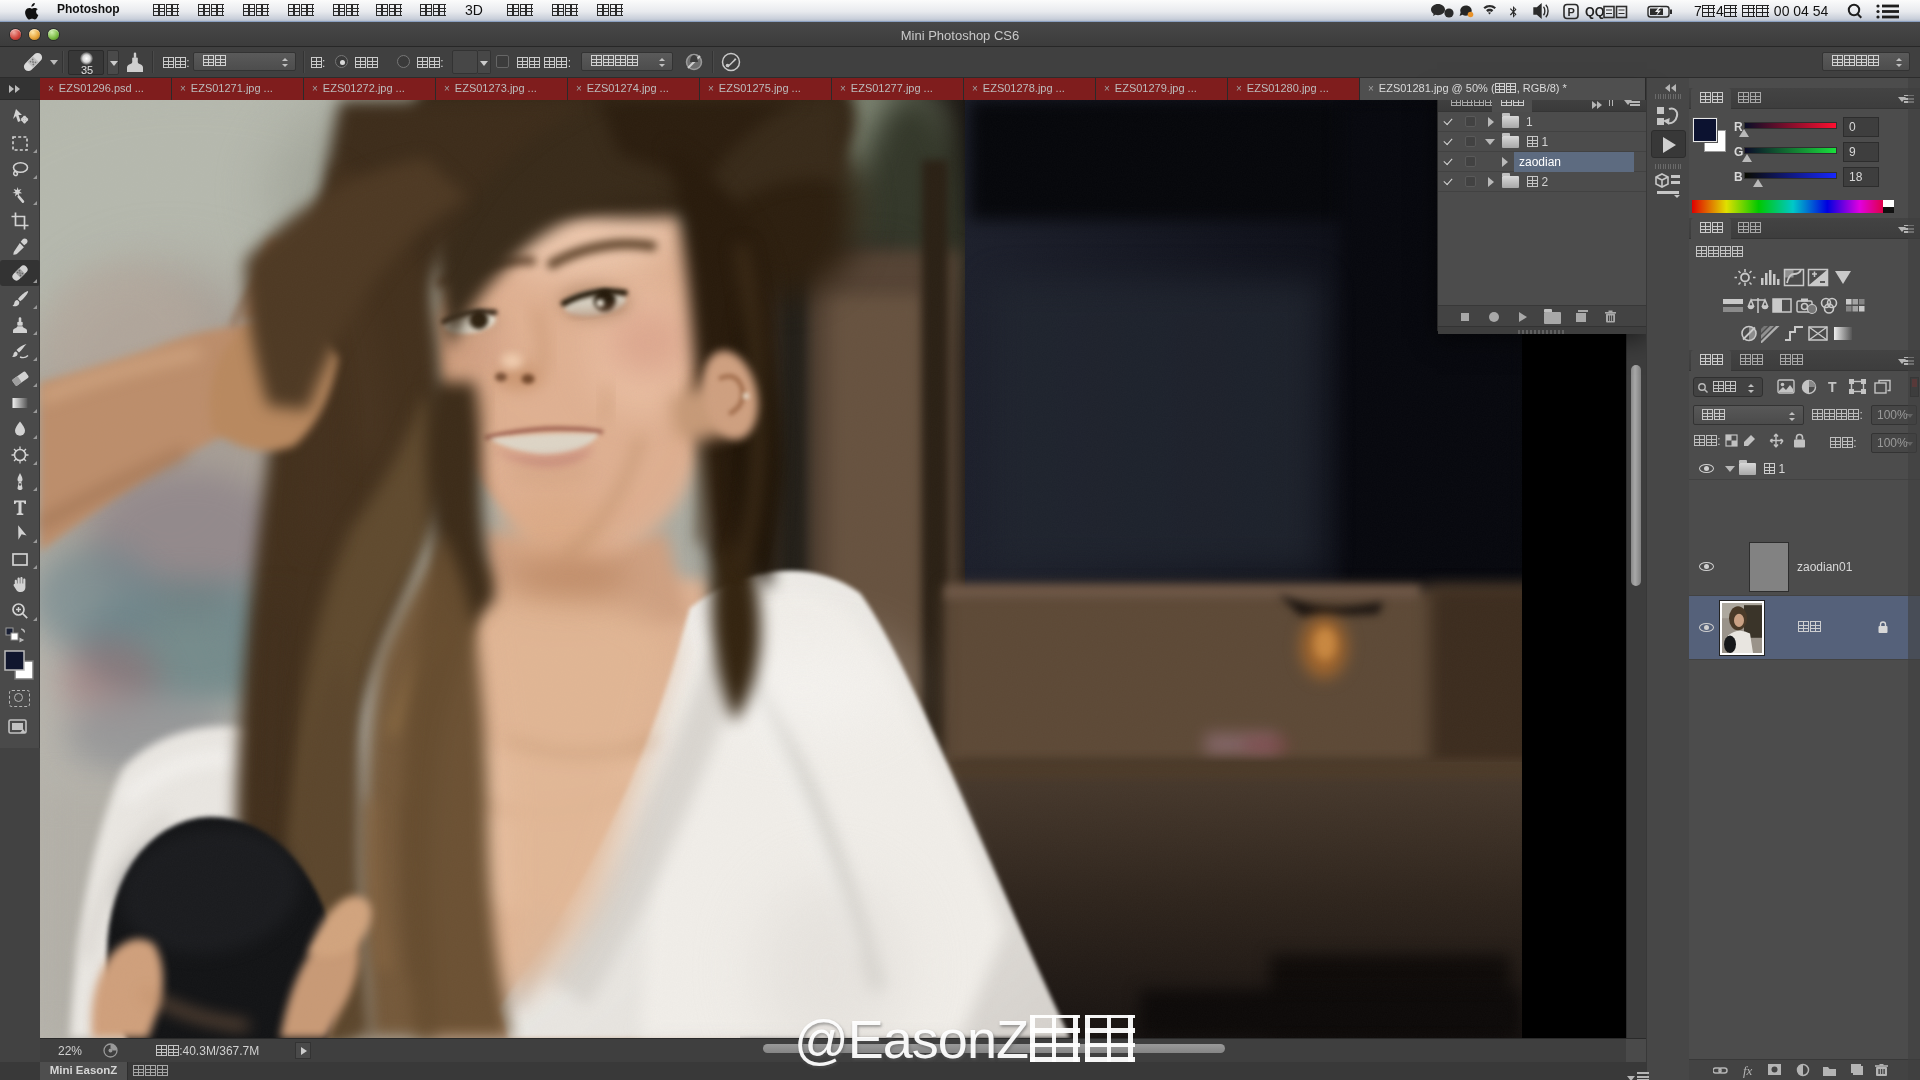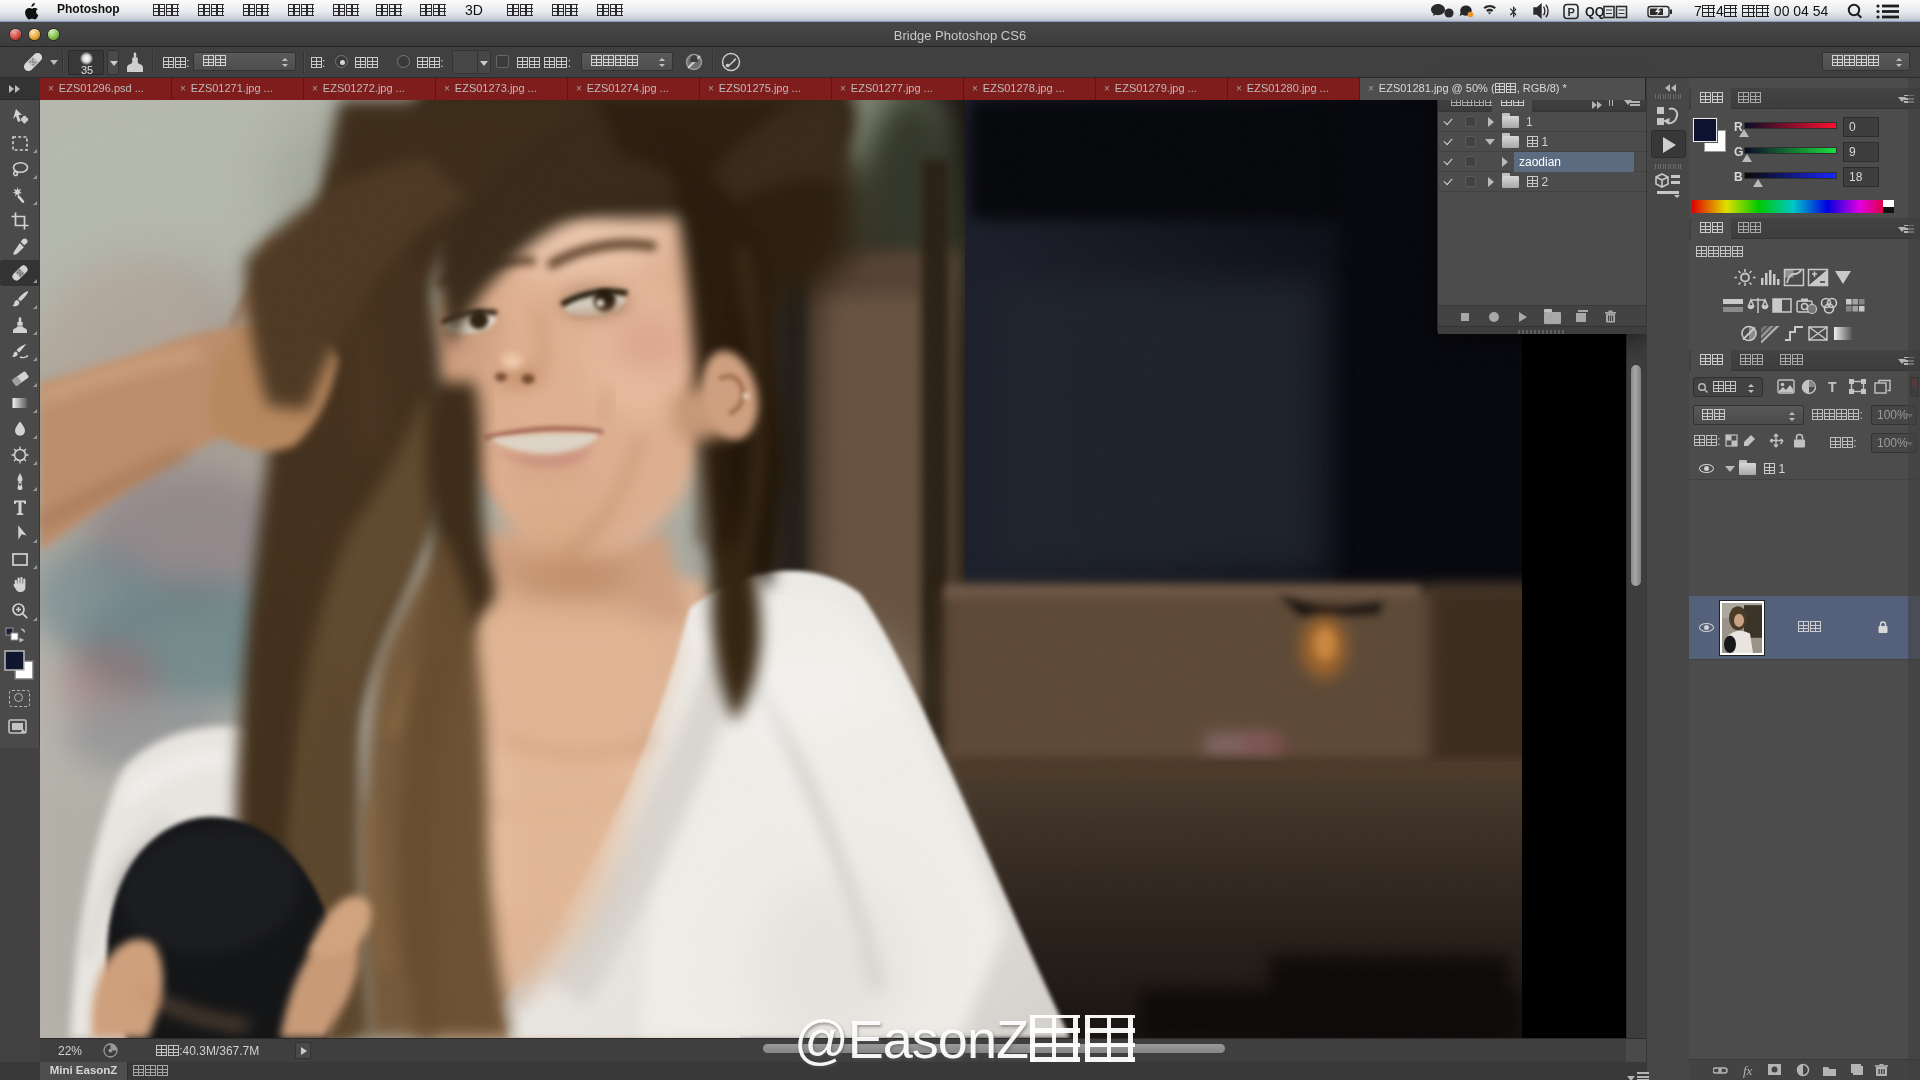--- a/index.html
+++ b/index.html
@@ -122,21 +122,21 @@
         <rect x="37" y="8.1" width="17" height="2.8"></rect>
         <circle cx="33" cy="15" r="1.6"></circle>
         <rect x="37" y="13.6" width="17" height="2.8"></rect>
       </g>
     </svg>
   </div>
 <div id="titlebar" class="abs"></div>
 <div class="tl" style="left:10px;background:radial-gradient(circle at 35% 30%,#f0a8a0,#d24840 55%,#8c1f1a);box-shadow:0 0 0 1px rgba(0,0,0,.35), inset 0 1px 1px rgba(255,255,255,.5)"></div>
 <div class="tl" style="left:29px;background:radial-gradient(circle at 35% 30%,#ffe6a8,#e9a73e 55%,#a06a14);box-shadow:0 0 0 1px rgba(0,0,0,.35), inset 0 1px 1px rgba(255,255,255,.5)"></div>
 <div class="tl" style="left:48px;background:radial-gradient(circle at 35% 30%,#d0f0b0,#7fbf48 55%,#3f7716);box-shadow:0 0 0 1px rgba(0,0,0,.35), inset 0 1px 1px rgba(255,255,255,.5)"></div>
-<div class="abs" style="left:0;top:28px;width:1920px;text-align:center;color:#c9c9c9;font-size:13px">Bridge Photoshop CS6</div>
+<div class="abs" style="left:0;top:28px;width:1920px;text-align:center;color:#c9c9c9;font-size:13px">Mini Photoshop CS6</div>
 <div id="opts" class="abs"></div>
 <svg width="26" height="24" viewBox="0 0 26 24" style="position:absolute;left:20px;top:50px">
 <g transform="rotate(-45 13 12)">
       <rect x="2" y="7.5" width="22" height="9" rx="4.5" fill="#d9d9d9"></rect>
 <rect x="9" y="7.5" width="8" height="9" fill="#bdbdbd"></rect>
 <circle cx="11.5" cy="10" r=".9" fill="#777"></circle>
       <circle cx="14.5" cy="10" r=".9" fill="#777"></circle>
 <circle cx="11.5" cy="14" r=".9" fill="#777"></circle>
       <circle cx="14.5" cy="14" r=".9" fill="#777"></circle>
       <circle cx="13" cy="12" r=".9" fill="#777"></circle>
@@ -936,20 +936,25 @@
 </g>
       </svg>
       <div class="abs" style="left:140px;top:86px;color:#c8c8c8;font-size:12px"><span class="k"></span><span class="k"></span>:</div>
       <div class="abs" style="left:182px;top:83px;width:46px;height:20px;background:#464646;border:1px solid #333;border-radius:2px;color:#9a9a9a;font-size:12px;line-height:19px;padding-left:5px">100%<div style="position:absolute;right:3px;top:8px;width:0;height:0;border-left:3.5px solid transparent;border-right:3.5px solid transparent;border-top:4.5px solid #999"></div></div>
       <div class="lrow abs" style="left:0;top:108px;width:231px;height:22px;background:#4c4c4c">
 <div class="eye" style="left:10px;top:6px"></div>
 <div class="tri-d abs" style="left:36px;top:8px"></div>
 <div class="fold abs" style="left:50px;top:5px"></div>
 <span style="position:absolute;left:74px;top:4px"><span class="k"></span> 1</span>
       </div>
+      <div class="lrow abs" style="left:0;top:188px;width:231px;height:58px">
+<div class="eye" style="left:10px;top:24px"></div>
+<div class="abs" style="left:61px;top:5px;width:38px;height:48px;background:#828282;box-shadow:0 0 0 1px #2e2e2e"></div>
+<span style="position:absolute;left:108px;top:22px">zaodian01</span>
+      </div>
       <div class="lrow abs" style="left:0;top:246px;width:231px;height:64px;background:#55617a">
 <div class="eye" style="left:10px;top:27px"></div>
 <div class="abs" style="left:31px;top:5px;width:44px;height:54px;background:#fff;box-shadow:0 0 0 1px #222"></div>
 <svg width="40" height="50" viewBox="0 0 40 46" preserveAspectRatio="none" class="abs" style="left:33px;top:7px">
 <rect width="40" height="46" fill="#9a938a"></rect>
 <rect x="0" y="0" width="40" height="14" fill="#ada89e"></rect>
 <rect x="22" y="2" width="18" height="30" fill="#3a3429"></rect>
 <ellipse cx="16" cy="14" rx="9" ry="11" fill="#4a3a28"></ellipse>
 <ellipse cx="17" cy="16" rx="5" ry="6" fill="#caa184"></ellipse>
 <path d="M6 46V30q10-8 22-2l3 18z" fill="#e8e5e0"></path>

